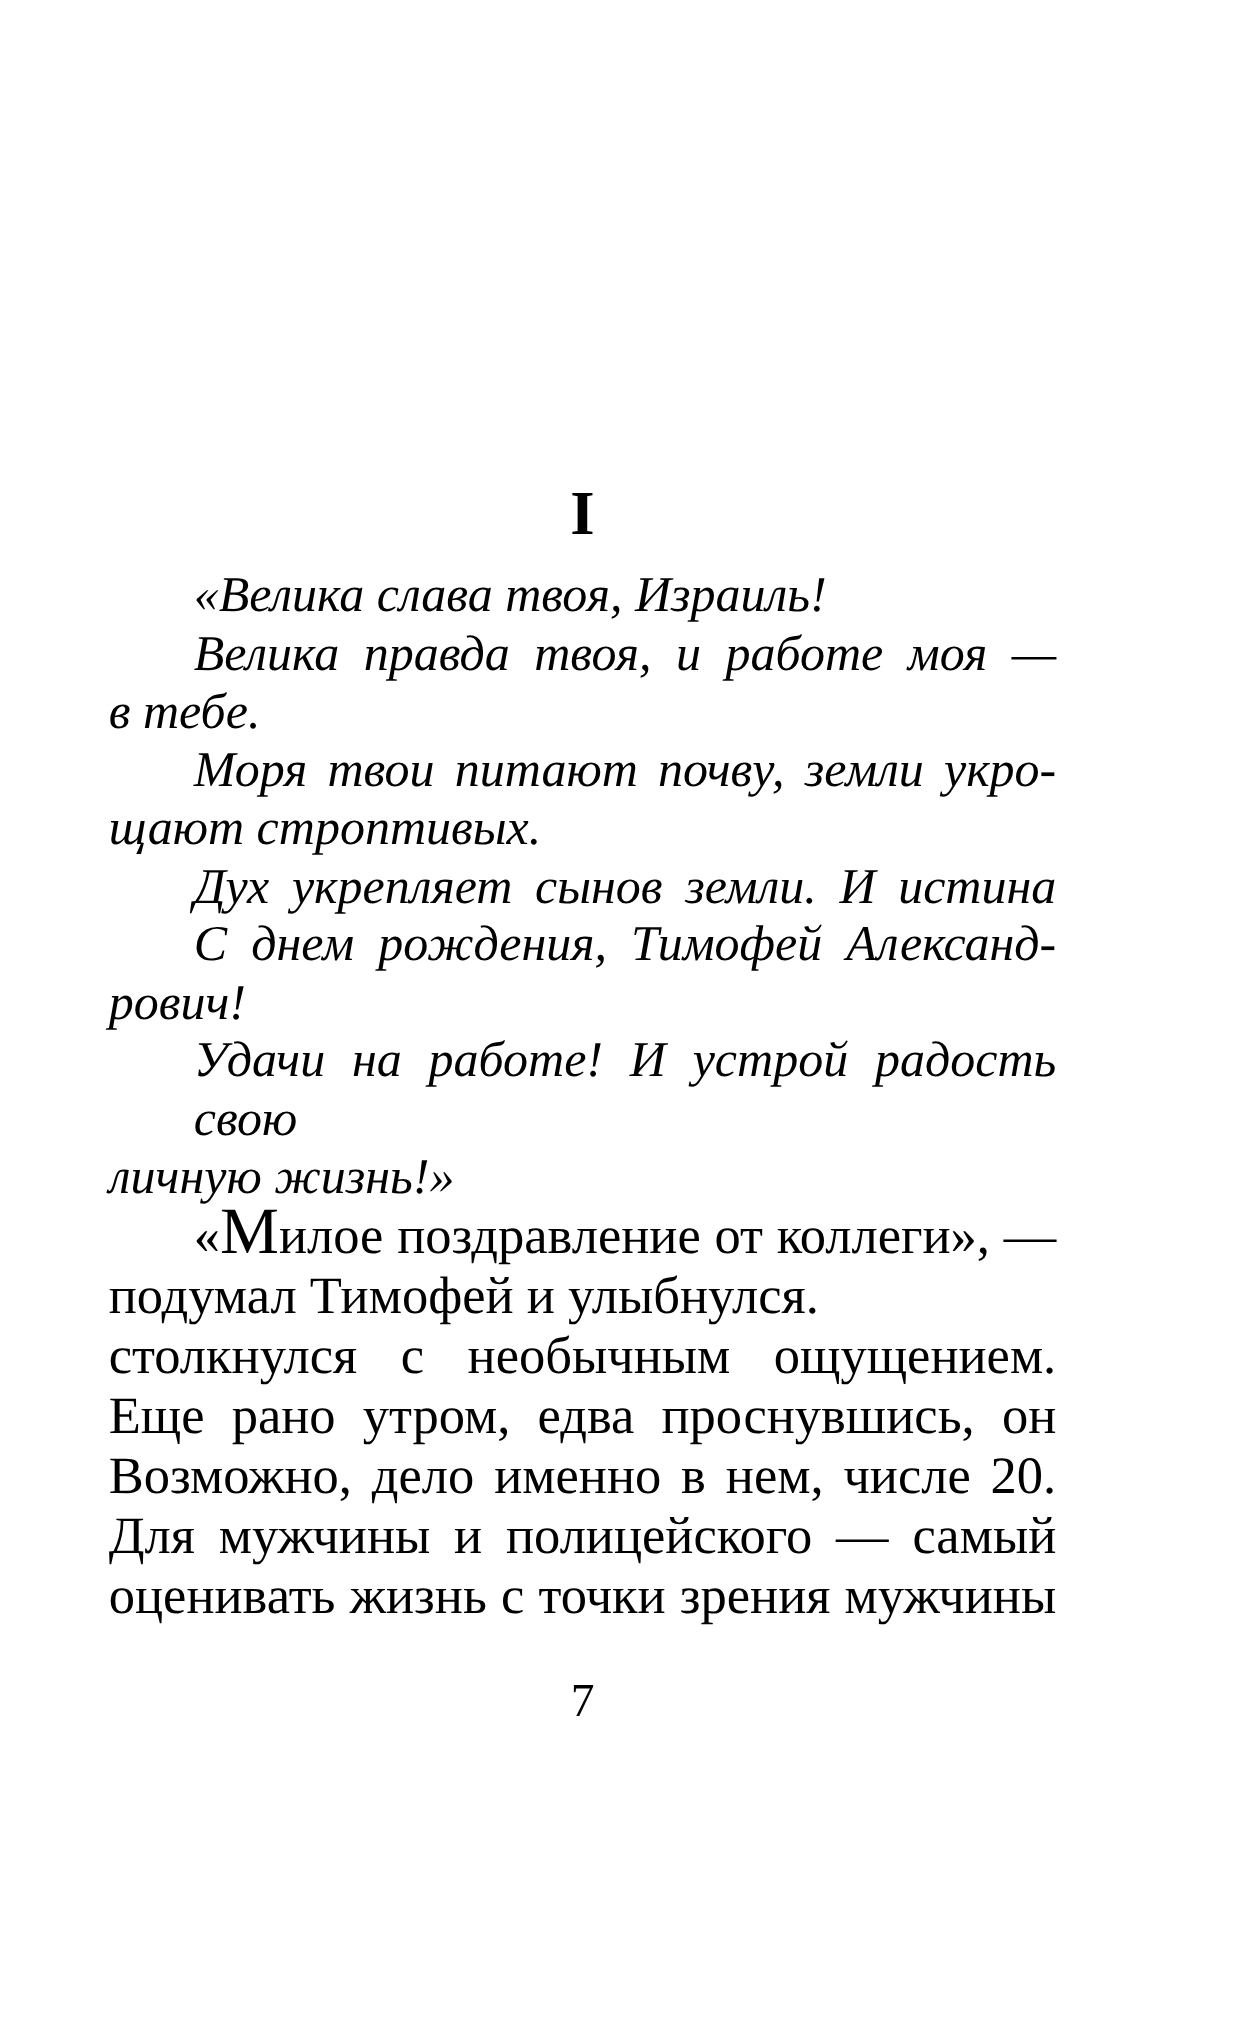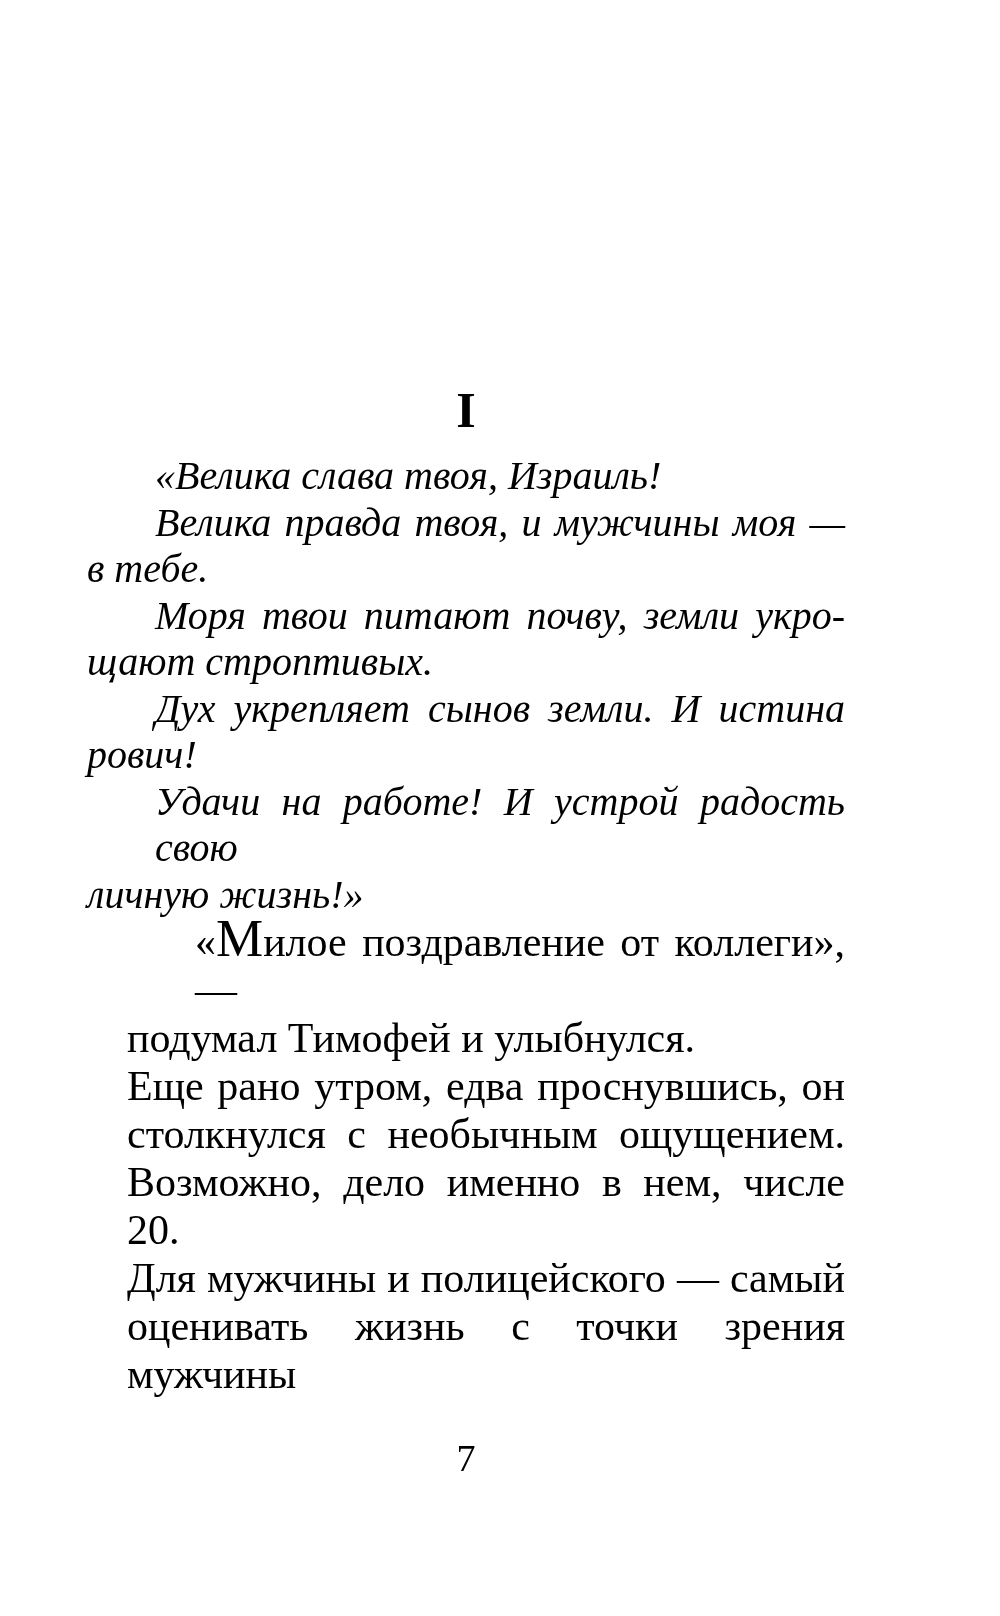--- a/index.html
+++ b/index.html
@@ -29,21 +29,20 @@
     margin-bottom: 18px;
   }
   .epigraph {
     font-style: italic;
     font-size: 40px;
     line-height: 46.5px;
   }
   .body-text {
     font-size: 42px;
     line-height: 48px;
-    margin-left: 40px;
   }
   .line {
     text-align: justify;
     white-space: normal;
   }
   .line.just {
     text-align-last: justify;
   }
   .line.indent {
     padding-left: 68px;
@@ -62,35 +61,36 @@
 </head>
 <body>
 
 <div class="page">
   <div class="content">
 
     <div class="chapter-heading">I</div>
 
     <div class="epigraph">
         <div class="line indent">«Велика слава твоя, Израиль!</div>
-        <div class="line just indent">Велика правда твоя, и мужчины моя —</div>
+        <div class="line just indent">Велика правда твоя, и работе моя —</div>
         <div class="line">в тебе.</div>
         <div class="line just indent">Моря твои питают почву, земли укро-</div>
         <div class="line">щают строптивых.</div>
         <div class="line just indent">Дух укрепляет сынов земли. И истина</div>
+        <div class="line just indent">С днем рождения, Тимофей Александ-</div>
         <div class="line">рович!</div>
         <div class="line just indent">Удачи на работе! И устрой радость свою</div>
         <div class="line">личную жизнь!»</div>
       </div>
 
     <div class="body-text">
         <div class="line just indent">«<span class="lead-cap">М</span>илое поздравление от коллеги», —</div>
         <div class="line">подумал Тимофей и улыбнулся.</div>
+        <div class="line just">столкнулся с необычным ощущением.</div>
         <div class="line just">Еще рано утром, едва проснувшись, он</div>
-        <div class="line just">столкнулся с необычным ощущением.</div>
         <div class="line just">Возможно, дело именно в нем, числе 20.</div>
         <div class="line just">Для мужчины и полицейского — самый</div>
         <div class="line just">оценивать жизнь с точки зрения мужчины</div>
       </div>
 
     <div class="page-number">7</div>
 
   </div>
 </div>
 

